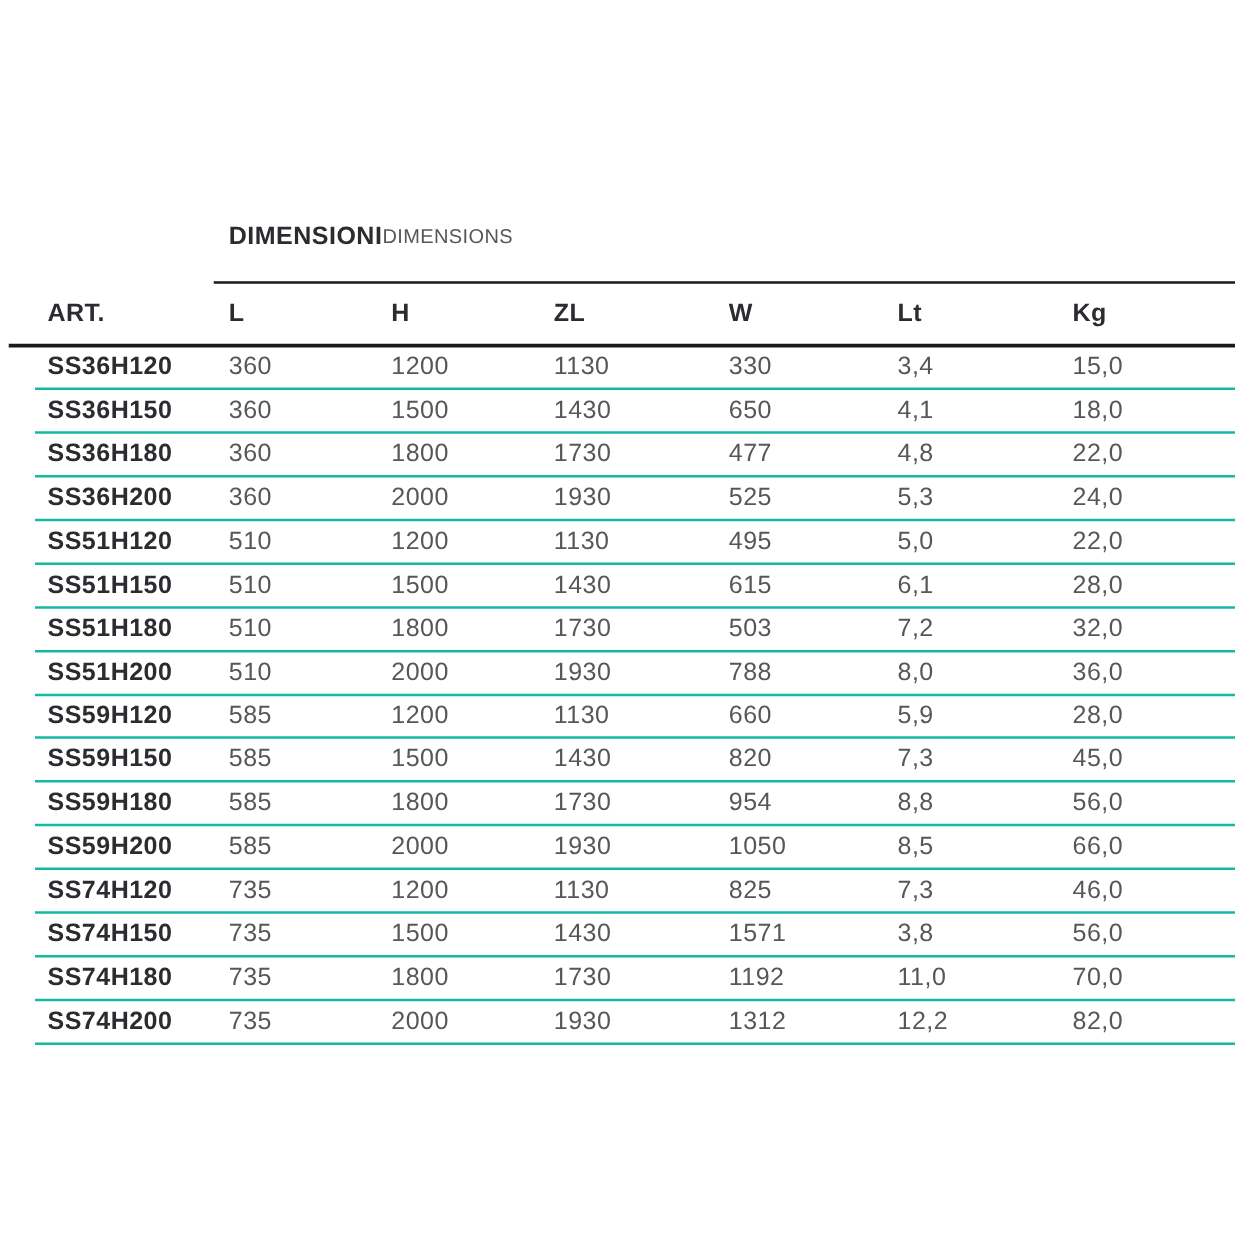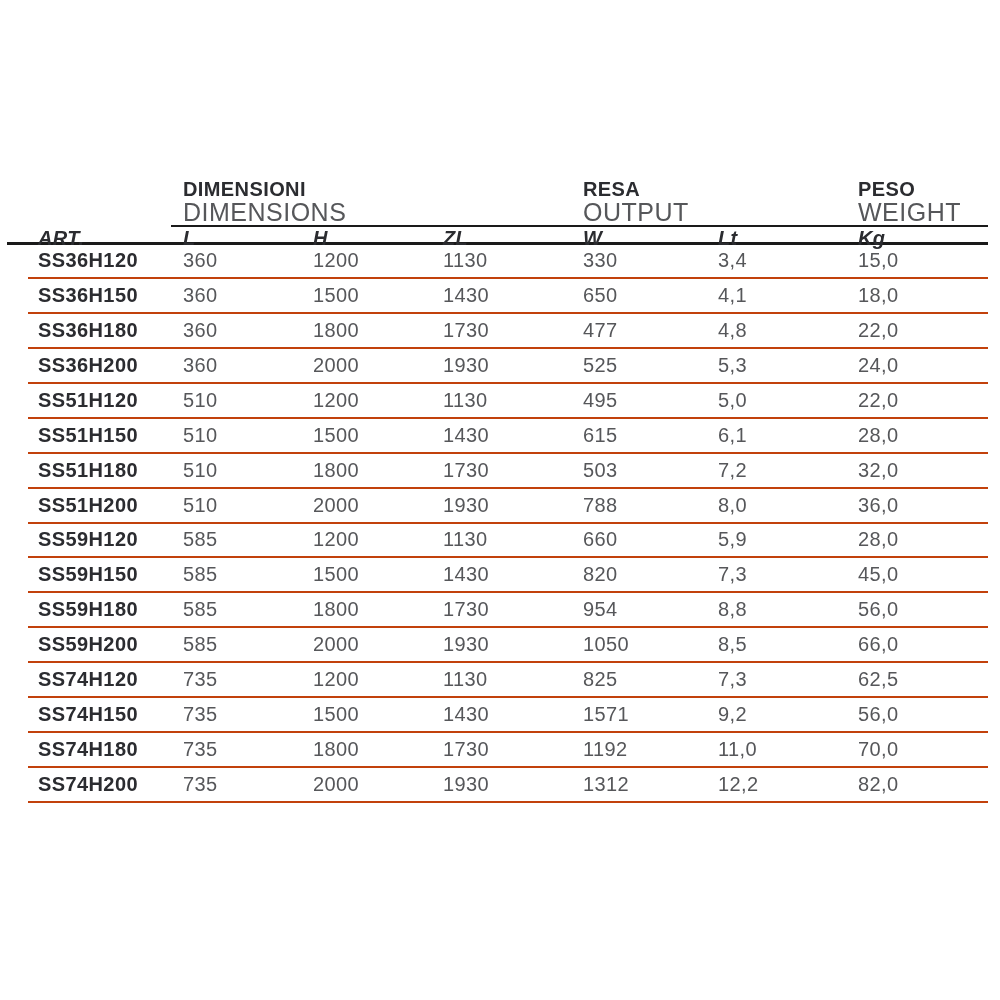--- a/index.html
+++ b/index.html
@@ -14,62 +14,54 @@
     width:960px;
   }
   .grid{
     display:grid;
     grid-template-columns:155px 130px 130px 140px 135px 140px 130px;
     align-items:center;
   }
   .dark{color:#2b2c30;font-weight:bold;}
   .gray{color:#56575a;font-weight:normal;}
   .group-row{height:47px;align-items:start;}
-  .group-cell{display:flex;flex-direction:column;justify-content:center;}
+  .group-cell{display:flex;flex-direction:row;}
   .group-it{font-size:20px;line-height:23px;letter-spacing:.02em;}
-  .group-en{font-size:25px;line-height:23px;letter-spacing:.02em;}
+  .group-en{font-size:16px;line-height:23px;letter-spacing:.02em;}
   .g-dim{grid-column:2 / span 3;}
   .g-resa{grid-column:5;}
   .g-cap{grid-column:6;}
   .g-peso{grid-column:7;}
   .group-line{
     height:2px;background:#1a1a1a;
     margin-left:143px;width:817px;
   }
-  .header-row{height:15px;font-style:italic;}
+  .header-row{height:48px;}
   .header-cell{font-size:20px;letter-spacing:.02em;}
   .header-line{
     height:2.5px;background:#1a1a1a;
     margin-left:-21px;width:981px;
   }
   .row{
     height:34.88px;
     box-sizing:border-box;
-    border-bottom:2px solid #c2410c;
+    border-bottom:2px solid #14b8a6;
   }
   .cell{font-size:20px;letter-spacing:.02em;}
   .col-art{padding-left:10px;}
 </style>
 </head>
 <body>
 
 <div class="table-wrap">
 
   <div class="grid group-row">
     <div class="group-cell g-dim">
       <span class="group-it dark">DIMENSIONI</span>
       <span class="group-en gray">DIMENSIONS</span>
-    </div>
-    <div class="group-cell g-resa">
-      <span class="group-it dark">RESA</span>
-      <span class="group-en gray">OUTPUT</span>
-    </div>
-    <div class="group-cell g-peso">
-      <span class="group-it dark">PESO</span>
-      <span class="group-en gray">WEIGHT</span>
     </div>
   </div>
   <div class="group-line"></div>
 
   <div class="grid header-row">
     <div class="header-cell dark col-art">ART.</div>
     <div class="header-cell dark">L</div>
     <div class="header-cell dark">H</div>
     <div class="header-cell dark">ZL</div>
     <div class="header-cell dark">W</div>
@@ -199,30 +191,30 @@
     <div class="cell gray">66,0</div>
   </div>
 
   <div class="grid row">
     <div class="cell dark col-art">SS74H120</div>
     <div class="cell gray">735</div>
     <div class="cell gray">1200</div>
     <div class="cell gray">1130</div>
     <div class="cell gray">825</div>
     <div class="cell gray">7,3</div>
-    <div class="cell gray">62,5</div>
+    <div class="cell gray">46,0</div>
   </div>
 
   <div class="grid row">
     <div class="cell dark col-art">SS74H150</div>
     <div class="cell gray">735</div>
     <div class="cell gray">1500</div>
     <div class="cell gray">1430</div>
     <div class="cell gray">1571</div>
-    <div class="cell gray">9,2</div>
+    <div class="cell gray">3,8</div>
     <div class="cell gray">56,0</div>
   </div>
 
   <div class="grid row">
     <div class="cell dark col-art">SS74H180</div>
     <div class="cell gray">735</div>
     <div class="cell gray">1800</div>
     <div class="cell gray">1730</div>
     <div class="cell gray">1192</div>
     <div class="cell gray">11,0</div>

